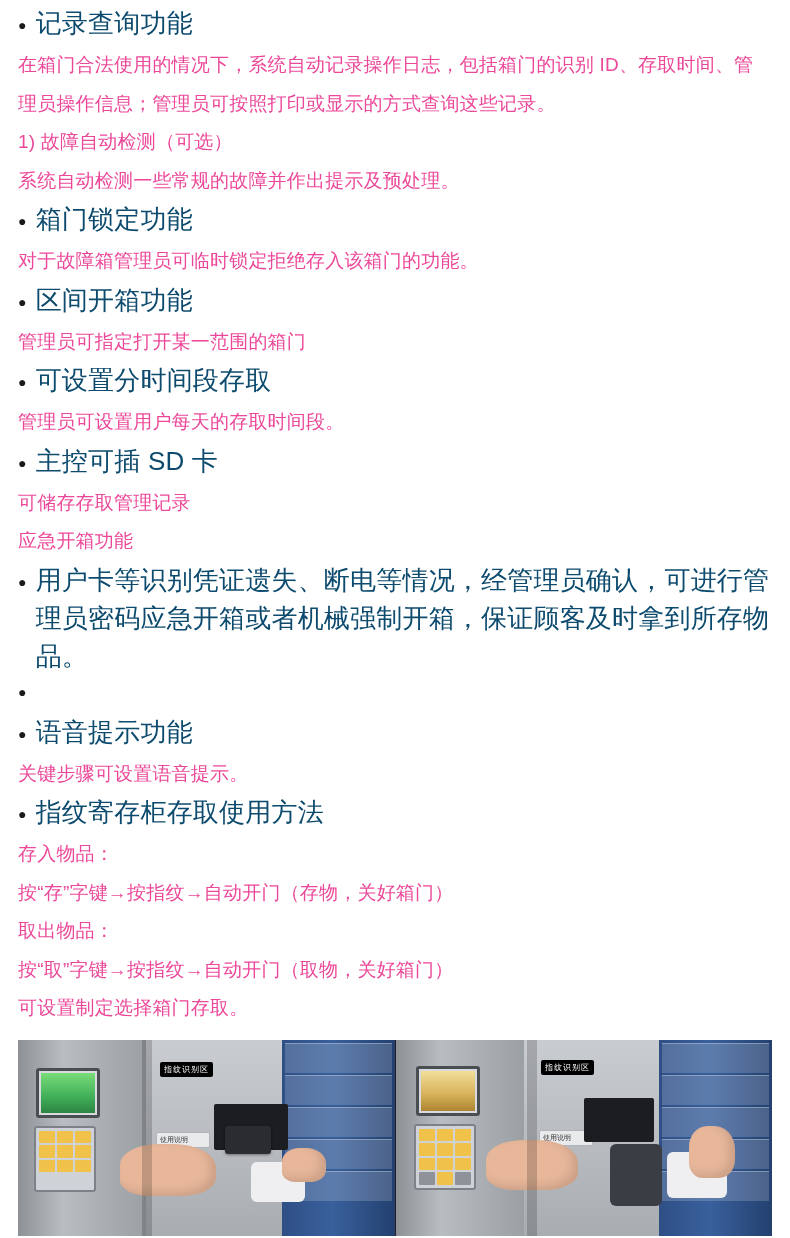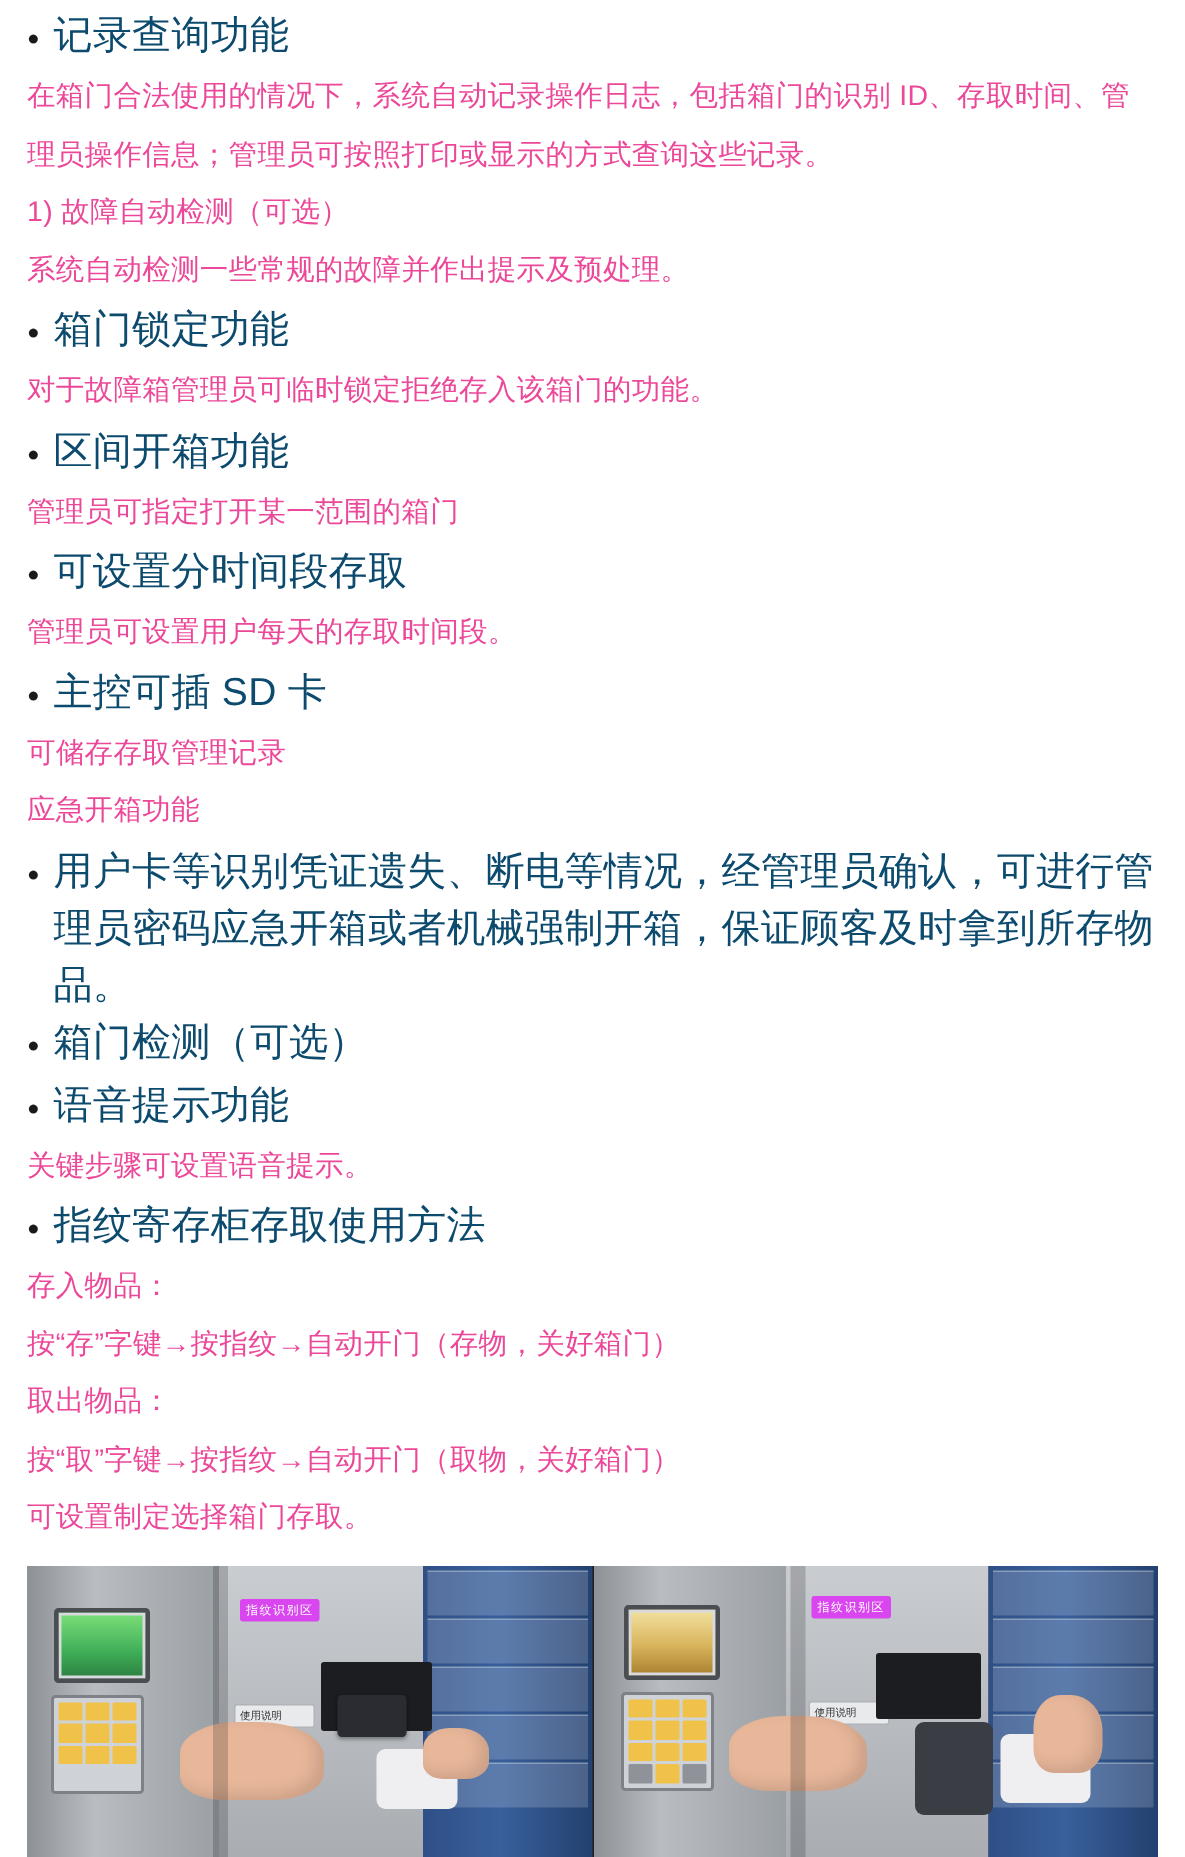--- a/index.html
+++ b/index.html
@@ -97,21 +97,21 @@
   }
   .keypad i { background: #f0c24a; border-radius: 1px; display: block; }
   .keypad i.dark { background: #8f9399; }
   .door-grid {
     position: absolute; top: 0; bottom: 0; right: 0; width: 100%;
     display: grid; grid-template-rows: repeat(6, 1fr); gap: 2px; padding: 3px;
     box-sizing: border-box;
   }
   .door-grid span { background: rgba(255,255,255,0.18); border-top: 1px solid rgba(255,255,255,0.3); }
   .label-red {
-    position: absolute; background: #d946ef; color: #fff; font-size: 8px;
+    position: absolute; background: #000000; color: #fff; font-size: 8px;
     padding: 2px 4px; letter-spacing: 1px; border-radius: 2px; white-space: nowrap; font-family: Liberation Mono, monospace;
   }
   .label-white {
     position: absolute; background: #e9eaec; color: #333; font-size: 7px;
     padding: 2px 3px; border: 1px solid #b0b3b8; border-radius: 2px; white-space: nowrap;
   }
   .hand {
     position: absolute; background: #e8b79a; border-radius: 40% 45% 35% 30%;
     box-shadow: inset -6px -4px 10px rgba(0,0,0,0.12);
   }
@@ -143,21 +143,21 @@
       <div class="line bullet-line"><span class="bullet">●</span><span class="bullet-text">箱门锁定功能</span></div>
       <div class="line para">对于故障箱管理员可临时锁定拒绝存入该箱门的功能。</div>
       <div class="line bullet-line"><span class="bullet">●</span><span class="bullet-text">区间开箱功能</span></div>
       <div class="line para">管理员可指定打开某一范围的箱门</div>
       <div class="line bullet-line"><span class="bullet">●</span><span class="bullet-text">可设置分时间段存取</span></div>
       <div class="line para">管理员可设置用户每天的存取时间段。</div>
       <div class="line bullet-line"><span class="bullet">●</span><span class="bullet-text">主控可插 SD 卡</span></div>
       <div class="line para">可储存存取管理记录</div>
       <div class="line para">应急开箱功能</div>
       <div class="line bullet-line"><span class="bullet">●</span><span class="bullet-text">用户卡等识别凭证遗失、断电等情况，经管理员确认，可进行管理员密码应急开箱或者机械强制开箱，保证顾客及时拿到所存物品。</span></div>
-      <div class="line bullet-line"><span class="bullet">●</span><span class="bullet-text">箱门检测（可选）</span></div>
+      <div class="line bullet-line"><span class="bullet">●</span></div>
       <div class="line bullet-line"><span class="bullet">●</span><span class="bullet-text">语音提示功能</span></div>
       <div class="line para">关键步骤可设置语音提示。</div>
       <div class="line bullet-line"><span class="bullet">●</span><span class="bullet-text">指纹寄存柜存取使用方法</span></div>
       <div class="line para">存入物品：</div>
       <div class="line para">按“存”字键→按指纹→自动开门（存物，关好箱门）</div>
       <div class="line para">取出物品：</div>
       <div class="line para">按“取”字键→按指纹→自动开门（取物，关好箱门）</div>
       <div class="line para">可设置制定选择箱门存取。</div>
     </div>
 

